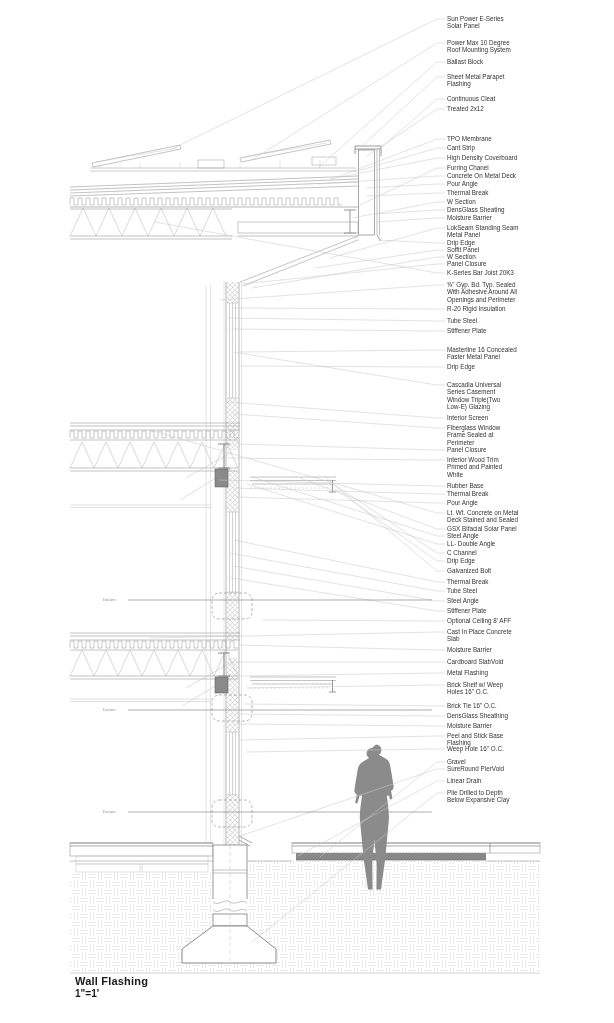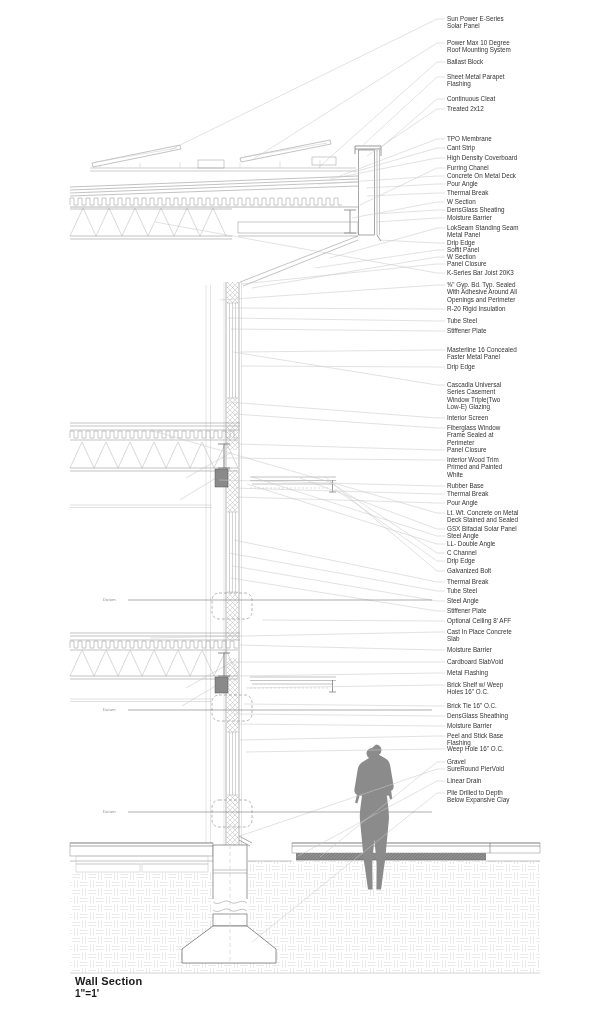--- a/index.html
+++ b/index.html
@@ -325,17 +325,17 @@
       <div class="callout" style="top: 765px;">SureRound PierVoid</div>
       <div class="callout" style="top: 777px;">Linear Drain</div>
       <div class="callout" style="top: 789px;">Pile Drilled to Depth
 Below Expansive Clay</div>
       <div class="lvl-txt" style="top: 597px;">Datum</div>
       <div class="lvl-txt" style="top: 707px;">Datum</div>
       <div class="lvl-txt" style="top: 809px;">Datum</div>
     </div>
 
 <div class="title-block">
-  <div class="t1">Wall Section</div>
+  <div class="t1">Wall Flashing</div>
   <div class="t2">1"=1'</div>
 </div>
 
 </div>
 
 </body></html>

